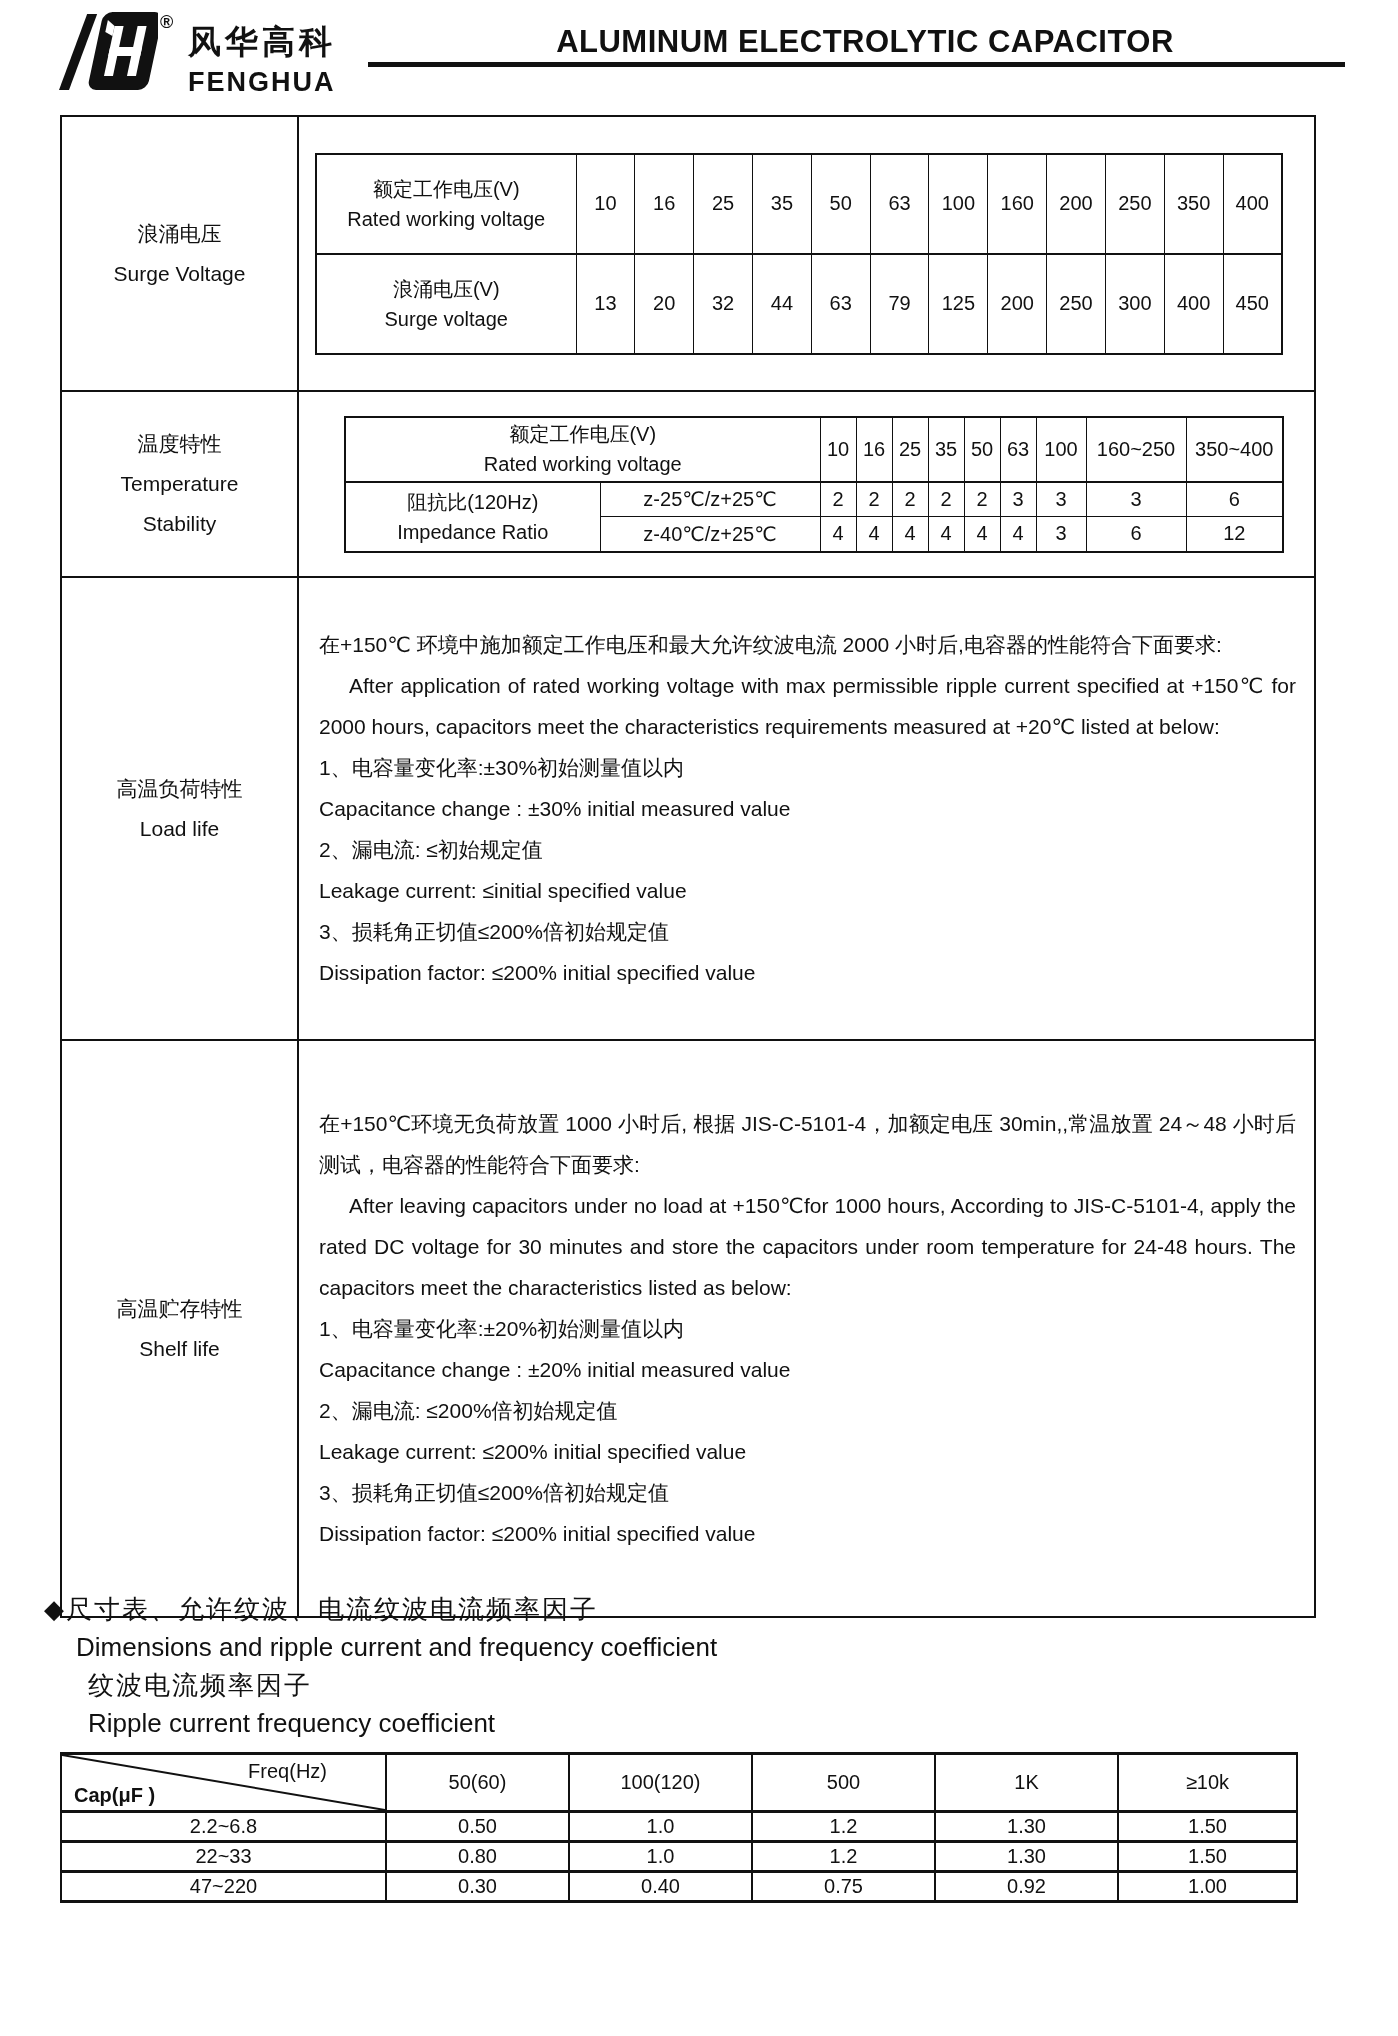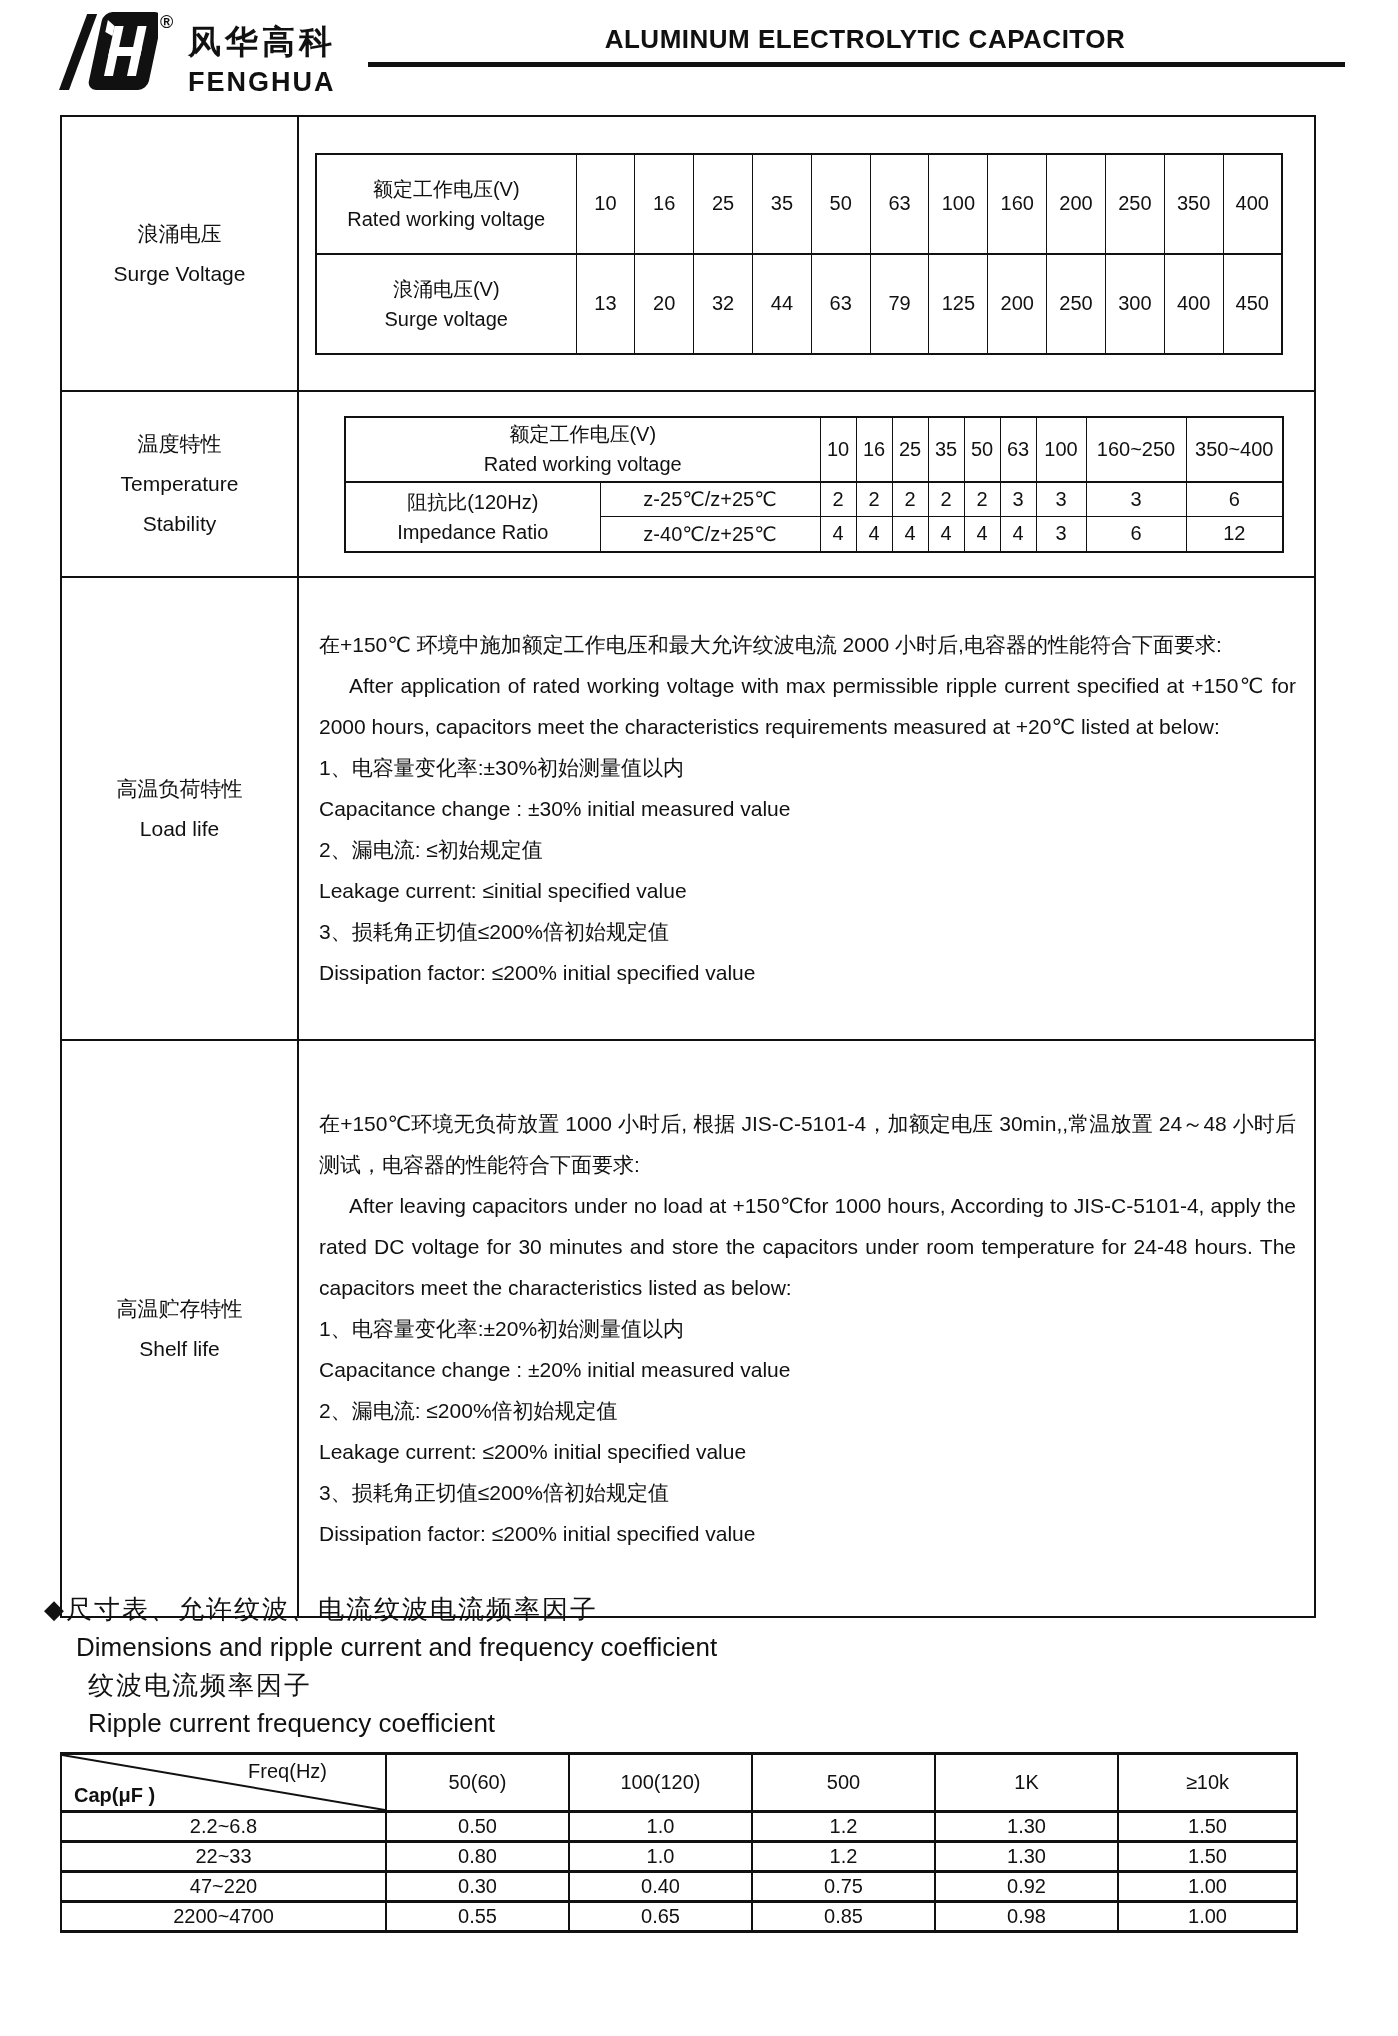--- a/index.html
+++ b/index.html
@@ -7,21 +7,21 @@
   body { font-family:"Liberation Sans","DejaVu Sans",sans-serif; color:#111; }
   .page { position:relative; width:1398px; height:2036px; background:#fff; overflow:hidden; }
 
   
   .logo-mark { position:absolute; left:58px; top:10px; }
   .reg { position:absolute; left:160px; top:12px; font-size:18px; font-weight:bold; }
   .brand { position:absolute; left:188px; top:20px; }
   .brand-cn { font-size:33px; font-weight:bold; letter-spacing:4px; }
   .brand-en { font-size:27px; font-weight:600; letter-spacing:2px; margin-top:2px; }
   .doc-title { position:absolute; left:465px; top:24px; width:800px; text-align:center;
-               font-size:26px; font-weight:bold; letter-spacing:0.5px; }
+               font-size:31px; font-weight:bold; letter-spacing:0.5px; }
   .title-rule { position:absolute; left:368px; top:62px; width:977px; height:5px; background:#111; }
 
   
   table { border-collapse:collapse; table-layout:fixed; }
   td { vertical-align:middle; }
 
   
   .spec { position:absolute; left:60px; top:115px; width:1256px; }
   .spec > tbody > tr > td { border:2px solid #111; }
   .row-surge { height:275px; }
@@ -311,24 +311,16 @@
           <td>1.50</td>
         </tr>
     <tr>
       <td>47~220</td>
     <td>0.30</td>
           <td>0.40</td>
           <td>0.75</td>
           <td>0.92</td>
           <td>1.00</td>
         </tr>
-    <tr>
-      <td>2200~4700</td>
-    <td>0.55</td>
-          <td>0.65</td>
-          <td>0.85</td>
-          <td>0.98</td>
-          <td>1.00</td>
-        </tr>
     </tbody>
   </table>
 
 </div>
 
 </body></html>

